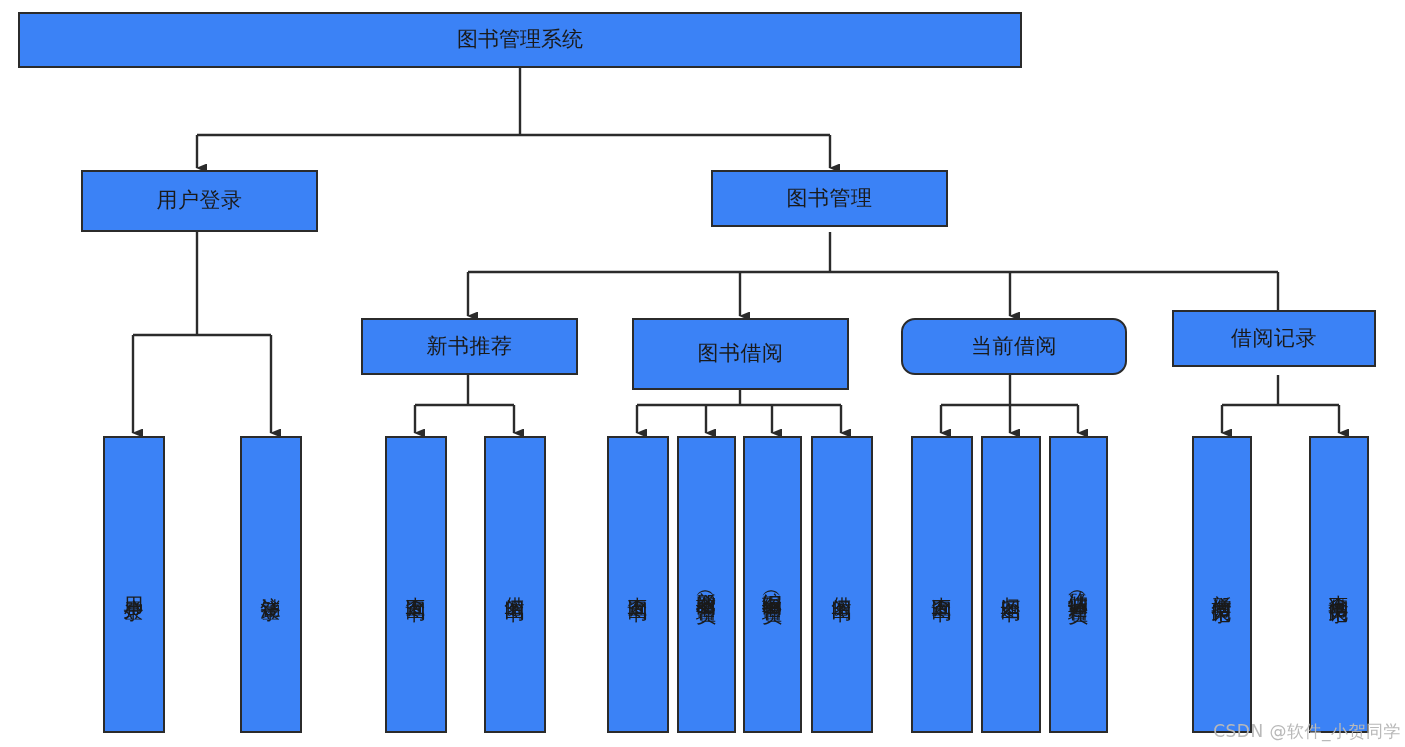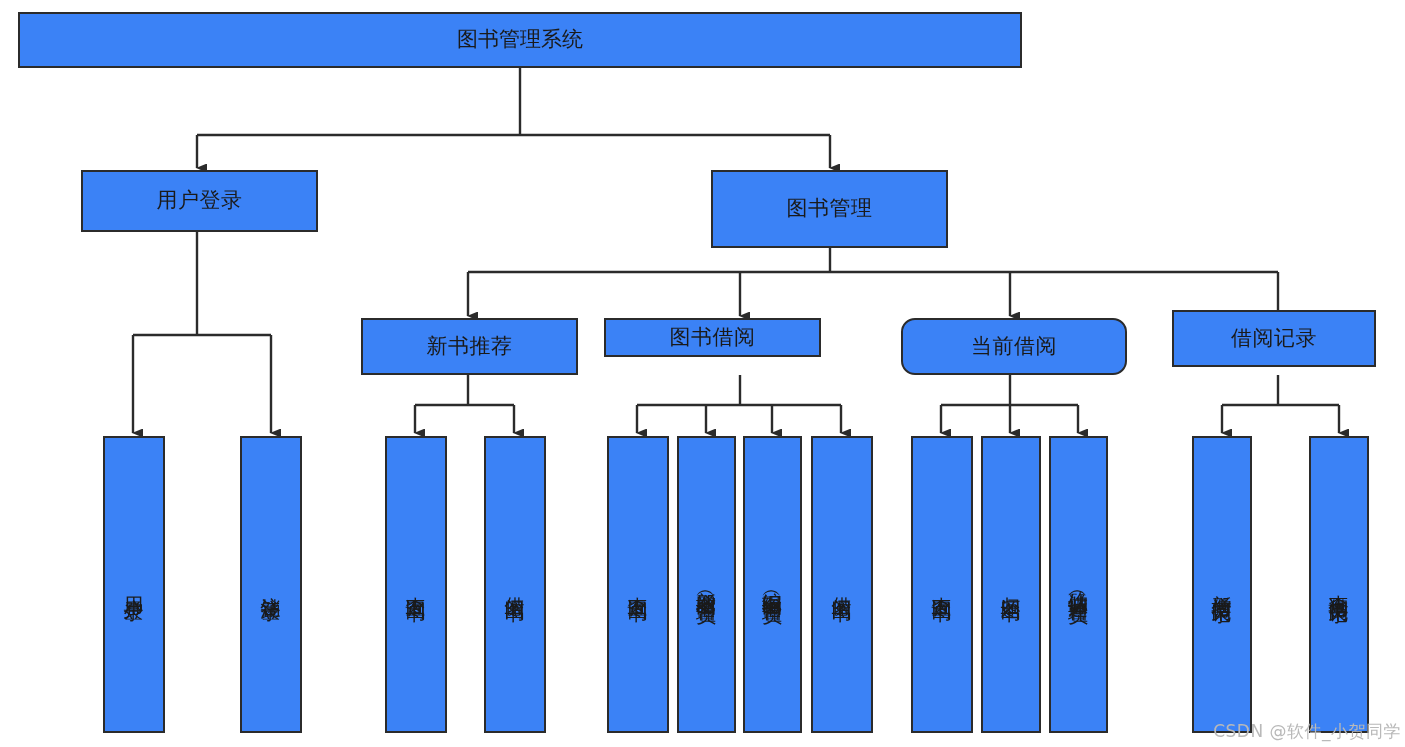--- a/index.html
+++ b/index.html
@@ -122,28 +122,28 @@
     </g>
   </svg>
 
   <div class="node root" style="left:18px; top:12px; width:1004px; height:56px;">
     <span>图书管理系统</span>
   </div>
 
   <div class="node h" style="left:81px; top:170px; width:237px; height:62px;">
     <span>用户登录</span>
   </div>
-  <div class="node h" style="left:711px; top:170px; width:237px; height:78px;">
+  <div class="node h" style="left:711px; top:170px; width:237px; height:57px;">
     <span>图书管理</span>
   </div>
 
   <div class="node h" style="left:361px; top:318px; width:217px; height:57px;">
     <span>新书推荐</span>
   </div>
-  <div class="node h" style="left:604px; top:318px; width:217px; height:39px;">
+  <div class="node h" style="left:632px; top:318px; width:217px; height:72px;">
     <span>图书借阅</span>
   </div>
   <div class="node h" style="left:901px; top:318px; width:226px; height:57px;border-radius:14px;">
     <span>当前借阅</span>
   </div>
   <div class="node h" style="left:1172px; top:310px; width:204px; height:57px;">
     <span>借阅记录</span>
   </div>
 
   <div class="node v" style="left:103px; top:436px; width:62px; height:297px;">

